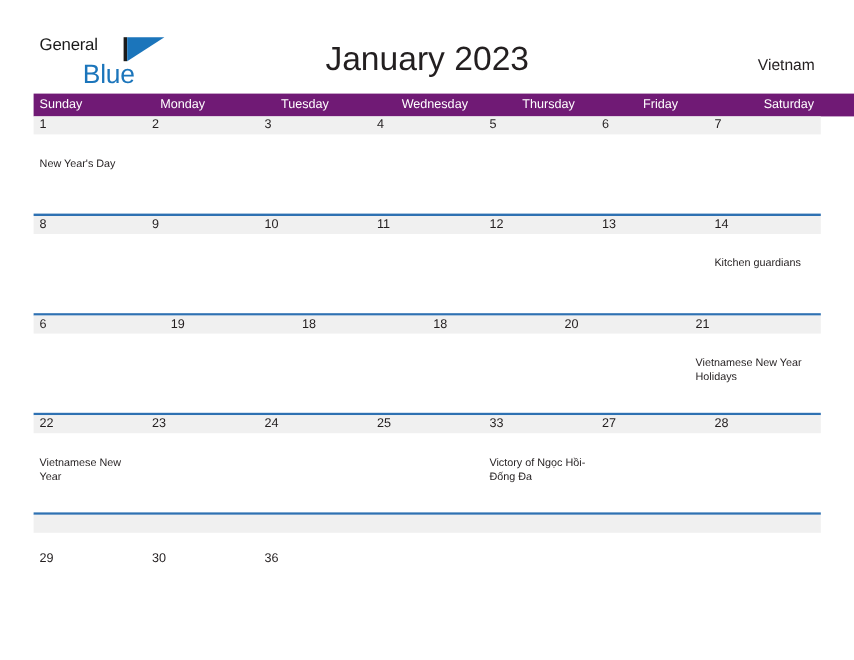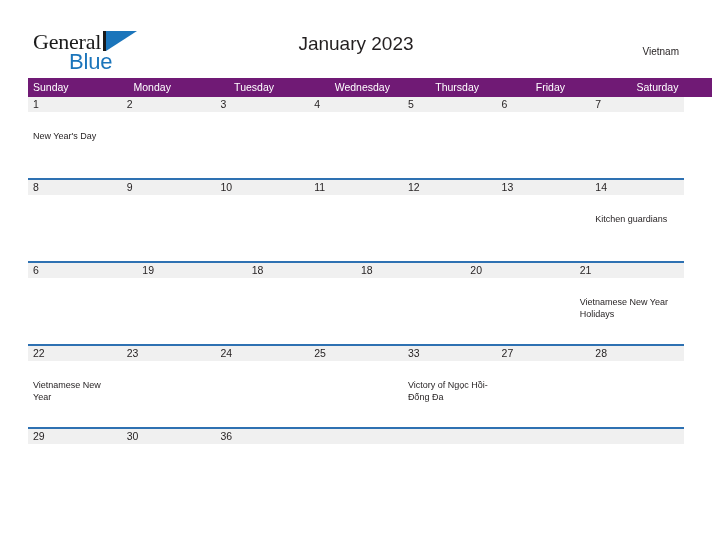--- a/index.html
+++ b/index.html
@@ -33,24 +33,24 @@
     position: absolute;
     left: 33px;
     top: 29px;
     width: 190px;
     height: 44px;
   }
   .logo-general {
     position: absolute;
     left: 0;
     top: 0;
-    font-size: 22px;
+    font-size: 14px;
     letter-spacing: -0.2px;
     color: #1a1a1a;
-    font-family: Liberation Serif, serif;
+    font-family: Liberation Sans, sans-serif;
   }
   .logo-blue {
     position: absolute;
     left: 36px;
     top: 20px;
     font-size: 22px;
     letter-spacing: -0.2px;
     color: #1b75bb;
     font-family: "Liberation Sans", sans-serif;
   }
@@ -71,29 +71,29 @@
     height: 20px;
     background: #1a1a1a;
   }
 
   .cal-title {
     position: absolute;
     left: 0;
     top: 33px;
     width: 712px;
     text-align: center;
-    font-size: 19px;
+    font-size: 28px;
     color: #231f20;
     font-family: "Liberation Sans", sans-serif;
   }
   .country {
     position: absolute;
     right: 33px;
     top: 46px;
-    font-size: 10px;
+    font-size: 13px;
     color: #231f20;
   }
 
   
   .grid {
     position: absolute;
     left: 28px;
     top: 78px;
     width: 656px;
   }
@@ -138,20 +138,21 @@
   .cell {
     flex: 1 1 0;
     position: relative;
     box-sizing: border-box;
     padding-left: 5px;
     height: 81px;
     z-index: 1;
   }
   .week.short .cell {
     height: 30px;
+    margin-top: 29px;
   }
   .daynum {
     font-size: 10.5px;
     line-height: 15px;
     color: #231f20;
     height: 15px;
   }
   .event {
     font-size: 9px;
     line-height: 11.5px;

